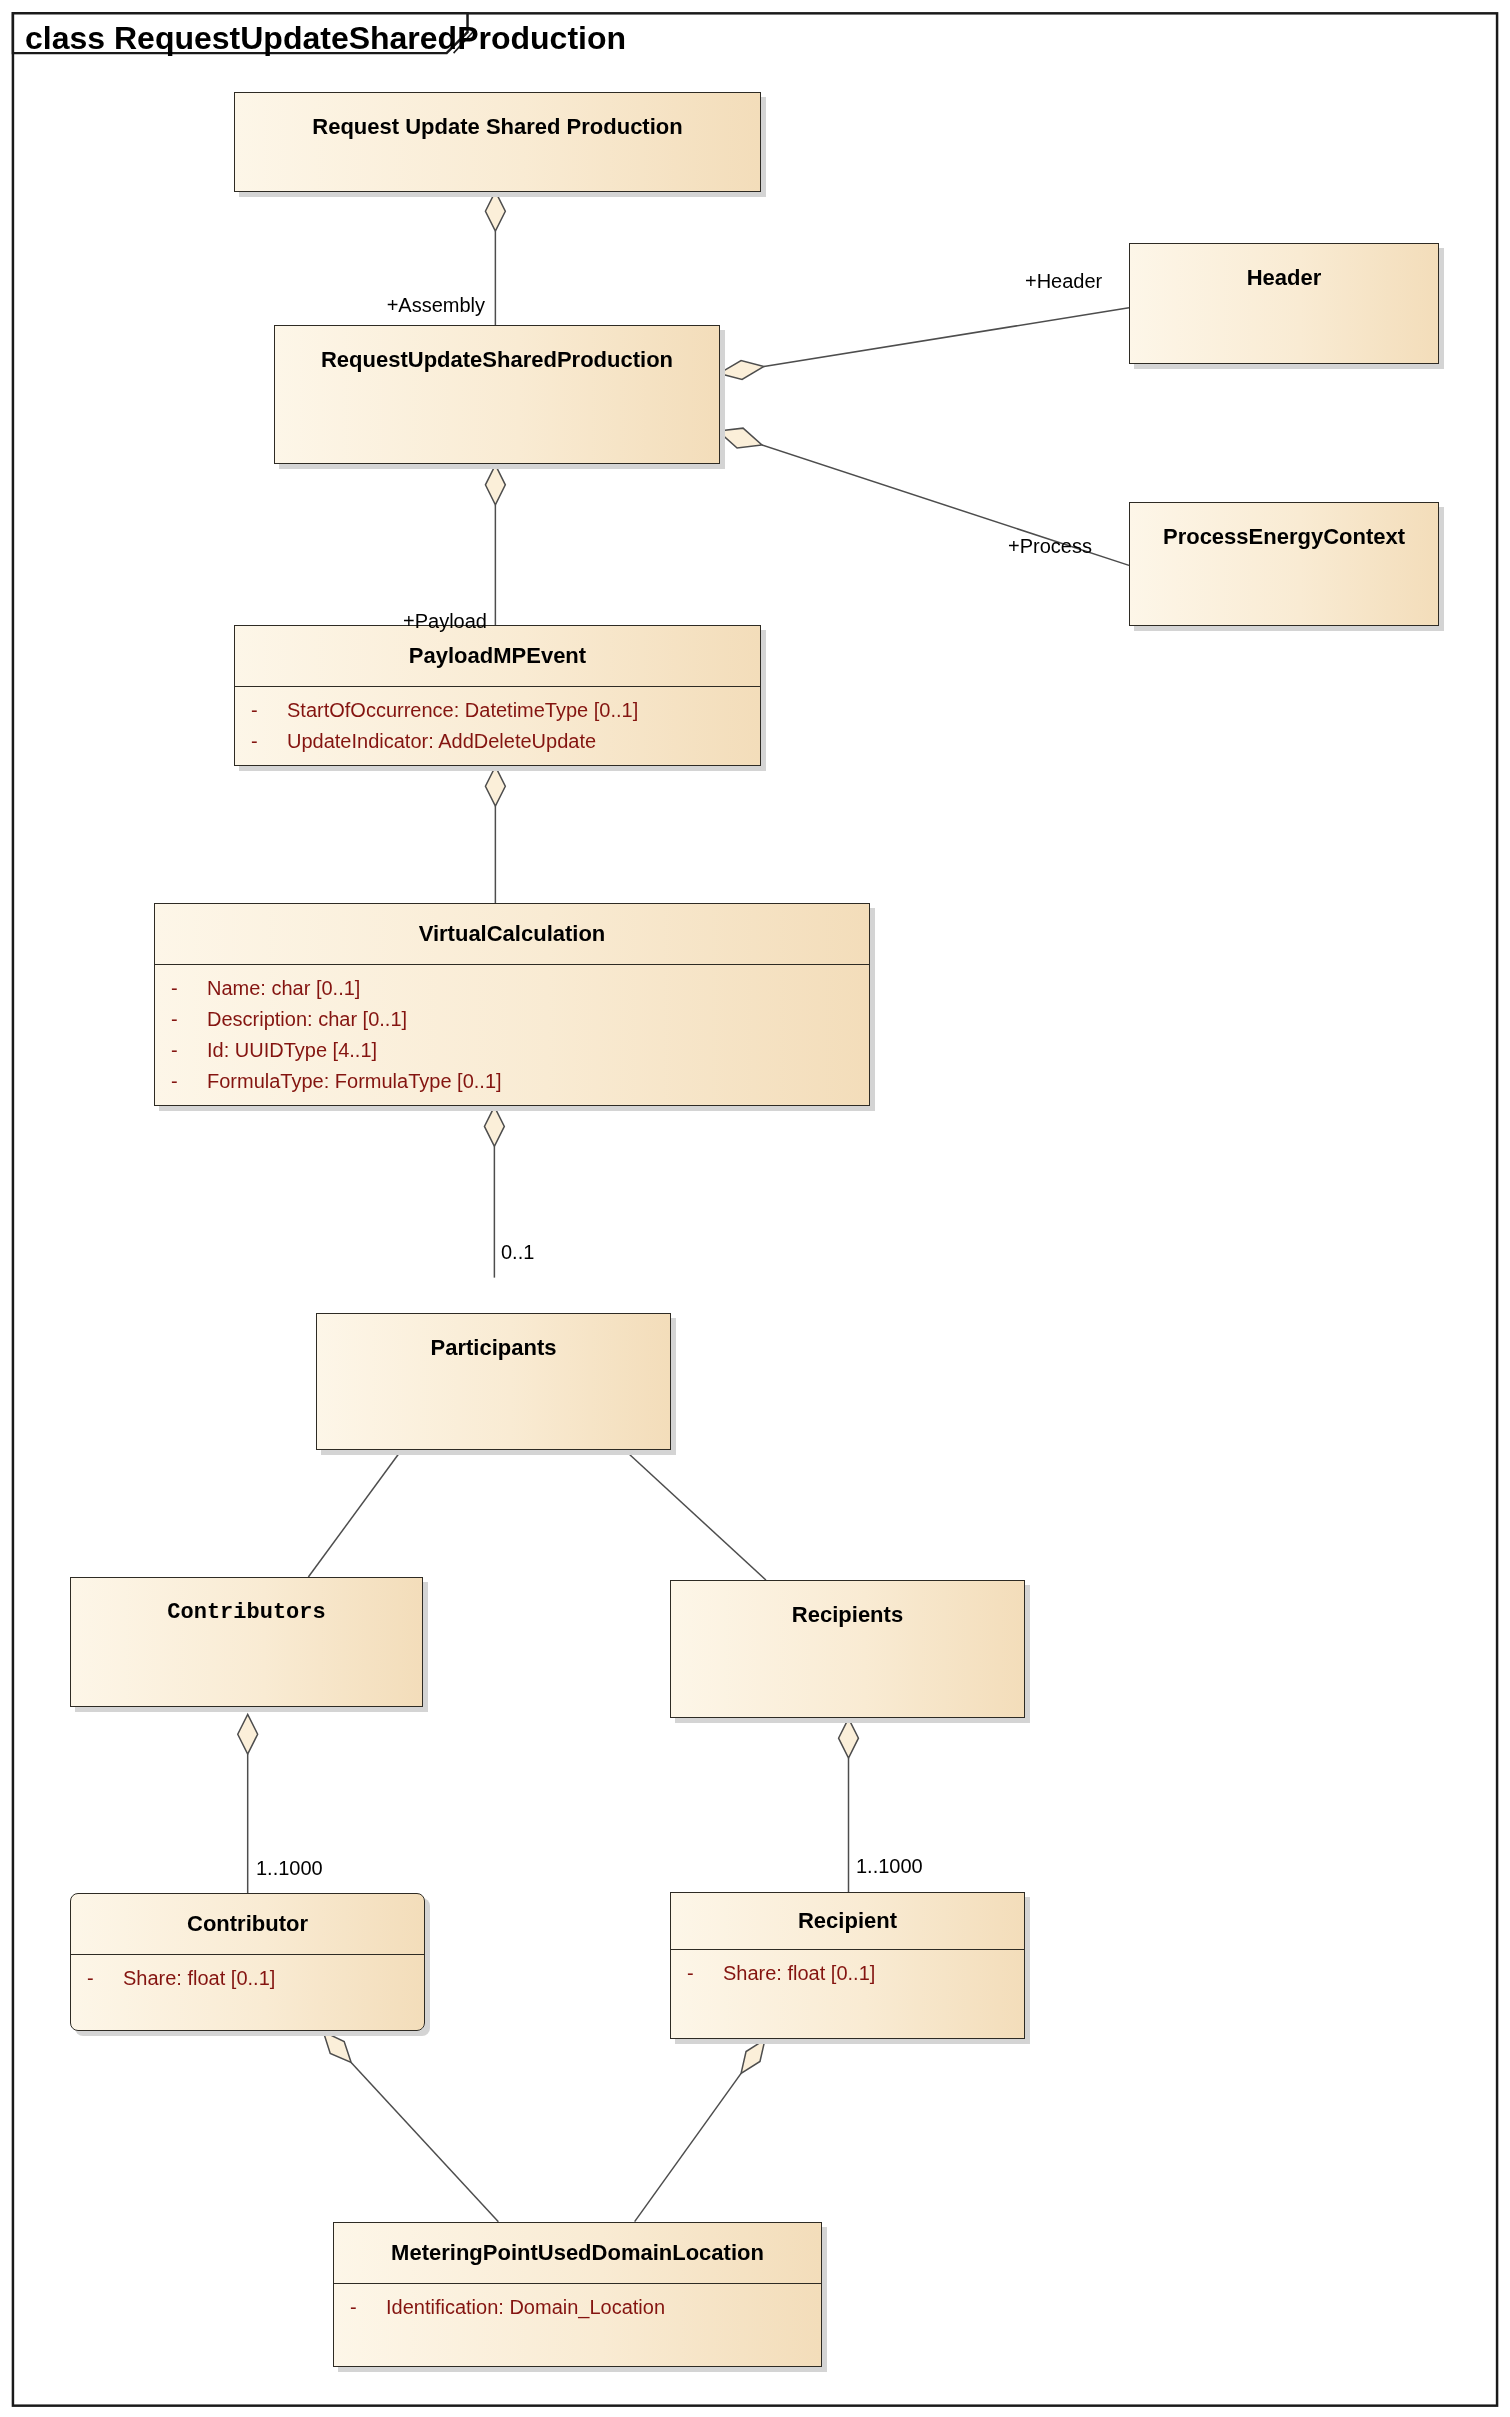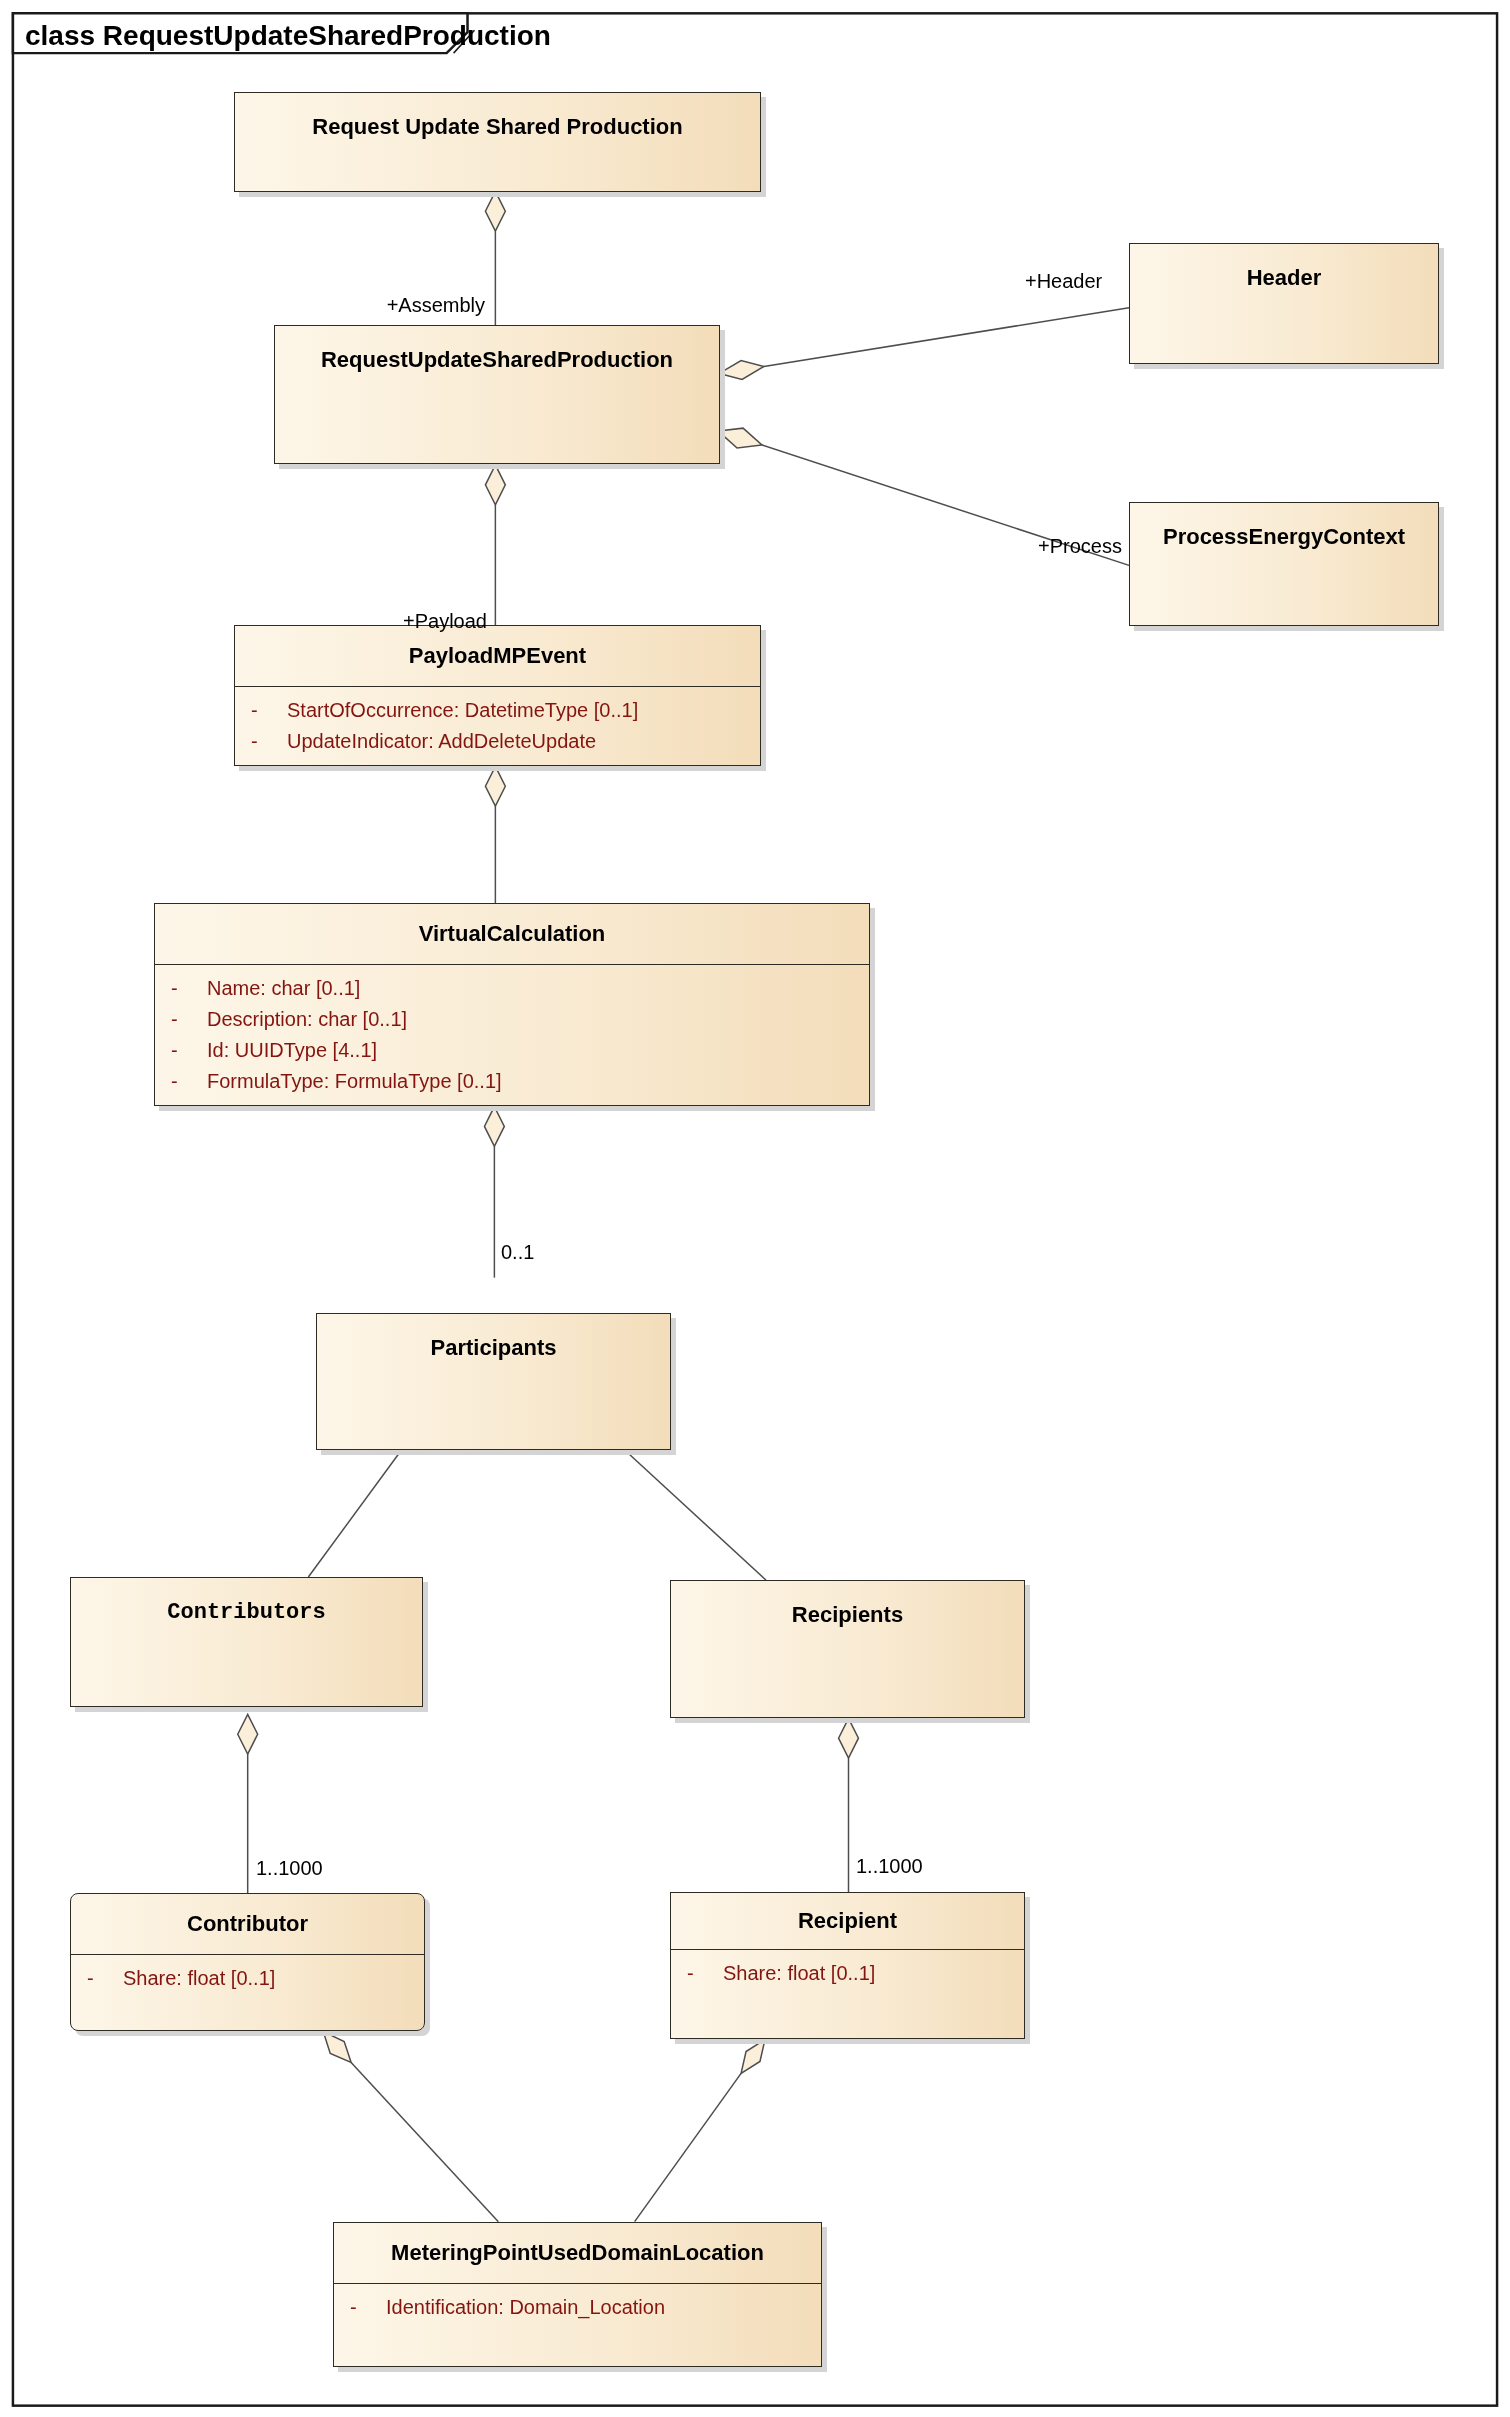--- a/index.html
+++ b/index.html
@@ -54,21 +54,21 @@
   .conn-label {
     position: absolute;
     font-size: 20px;
     color: #000000;
     white-space: nowrap;
   }
   .frame-title {
     position: absolute;
     left: 25px;
     top: 20px;
-    font-size: 28px;
+    font-size: 32px;
     font-weight: bold;
     color: #000000;
     white-space: nowrap;
     text-align: right;
   }
 </style>
 </head>
 <body>
 
 <div id="canvas">
@@ -208,20 +208,20 @@
     <div class="uml-attrs">
       <div class="uml-attr-row">
         <span class="uml-attr-vis">-</span>
         <span>Identification: Domain_Location</span>
       </div>
     </div>
   </div>
 
   <div class="conn-label" style="left:358px; top:294px; width:127px; text-align:right;">+Assembly</div>
   <div class="conn-label" style="left:1025px; top:270px;">+Header</div>
-  <div class="conn-label" style="left:1008px; top:535px; width:114px; text-align:right;">+Process</div>
+  <div class="conn-label" style="left:1008px; top:535px; width:114px; text-align:left;">+Process</div>
   <div class="conn-label" style="left:386px; top:597px; width:101px; text-align:right;margin-top:13px;">+Payload</div>
   <div class="conn-label" style="left:501px; top:1241px;">0..1</div>
   <div class="conn-label" style="left:256px; top:1857px;">1..1000</div>
   <div class="conn-label" style="left:856px; top:1855px;">1..1000</div>
 
 </div>
 
 
 </body></html>

